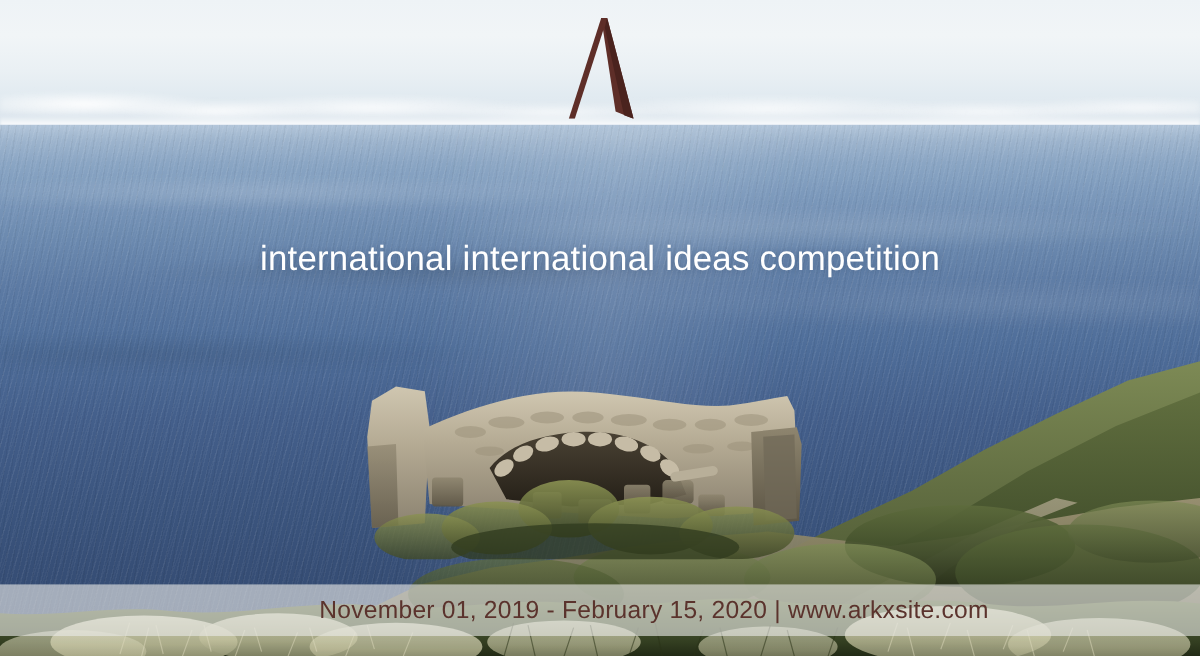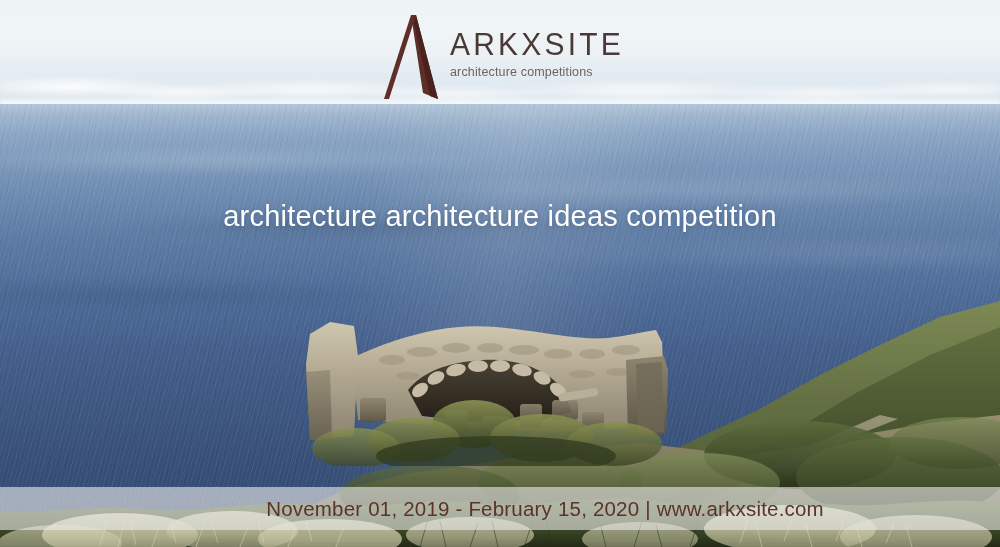--- a/index.html
+++ b/index.html
@@ -356,28 +356,24 @@
         <svg viewBox="0 0 68 86" aria-hidden="true">
 
           <path d="M35,2 L40,2 L13,86 L8,86 Z" fill="#5e2e28"></path>
 
           <path d="M35,2 L40,2 L62,86 L47,80 Z" fill="#5e2e28"></path>
 
           <path d="M38,10 L40,2 L62,86 L54,83 Z" fill="#4a231e"></path>
         </svg>
       </div>
 
-      <div class="logo-words">
-        <div class="logo-name">ARKXSITE</div>
-        <div class="logo-tag">architecture competitions</div>
-      </div>
     </div>
   </div>
 
   <div class="headline-wrap">
-    <p class="subhead">architecture architecture ideas competition</p>
+    <p class="subhead">international international ideas competition</p>
   </div>
 
   <div class="footer-bar">
     <span class="footer-text">November 01, 2019 - February 15, 2020 | www.arkxsite.com</span>
   </div>
 
 </div>
 
 </body></html>

